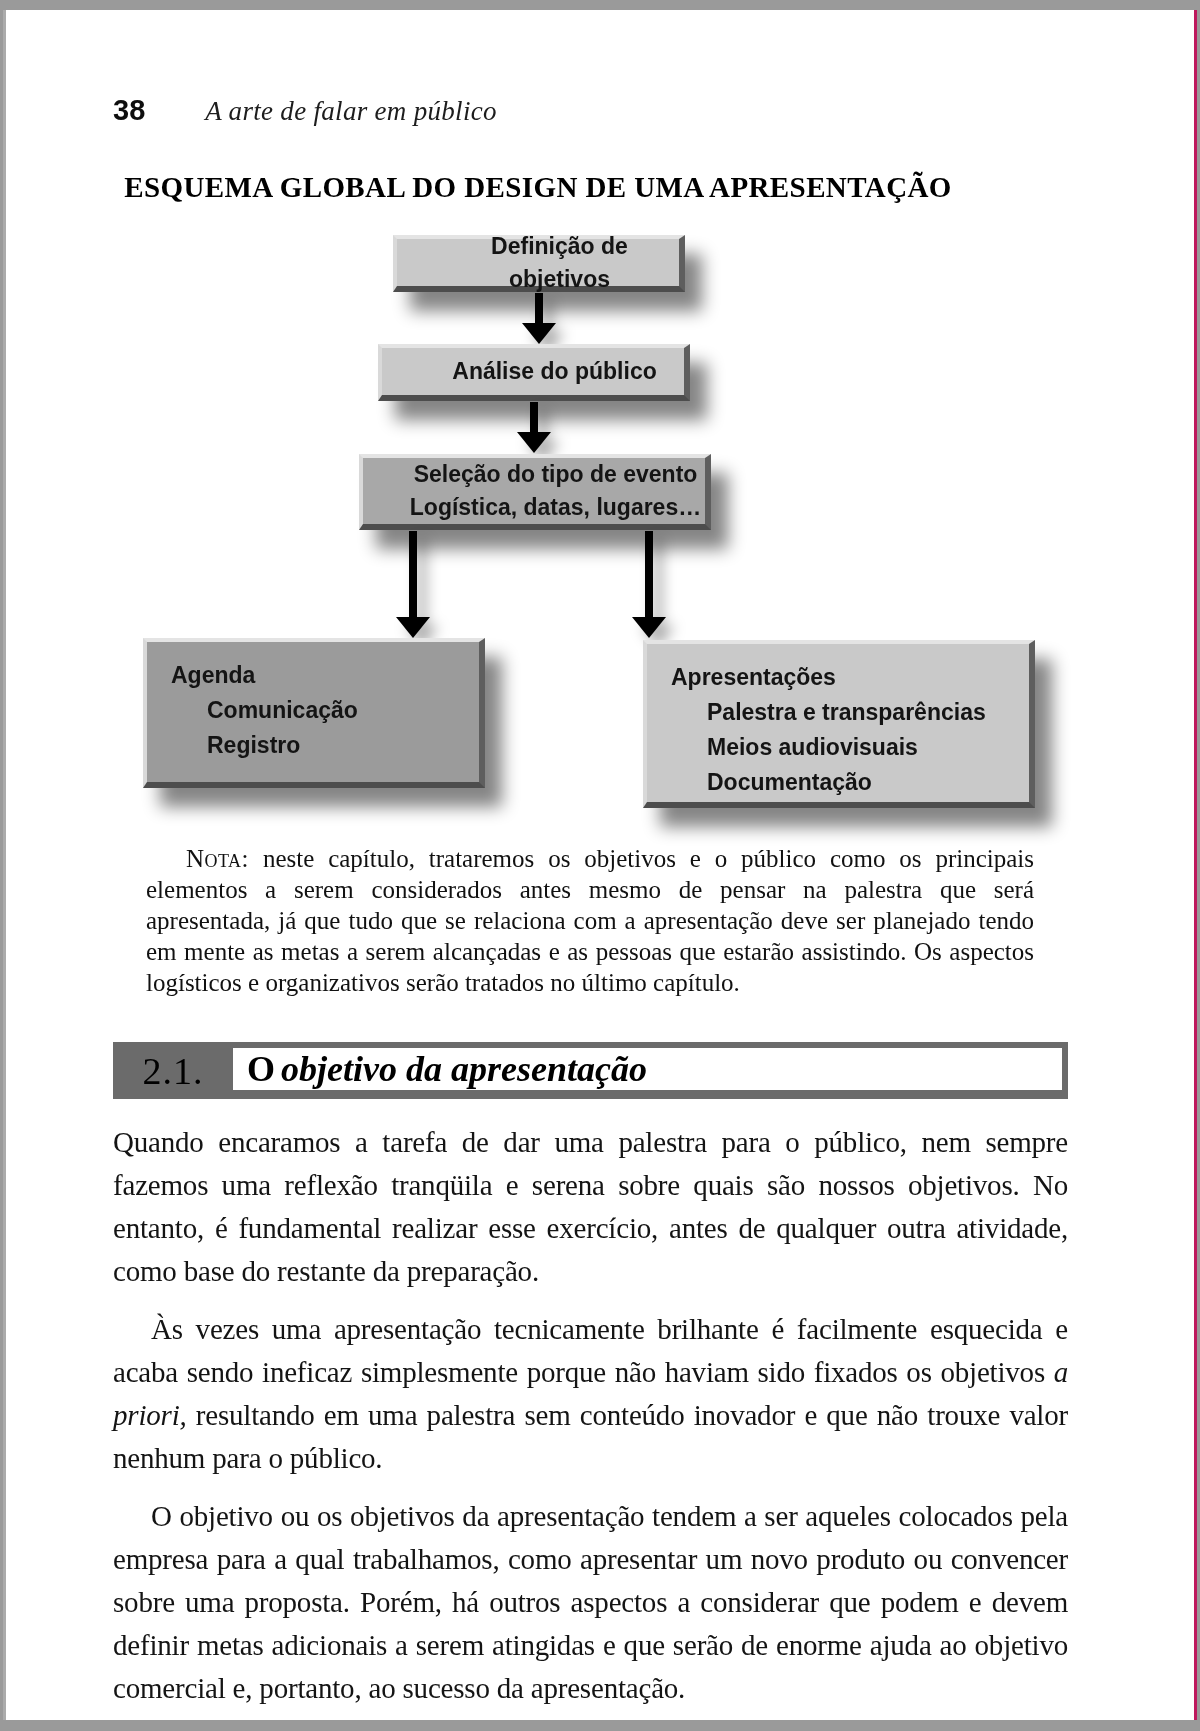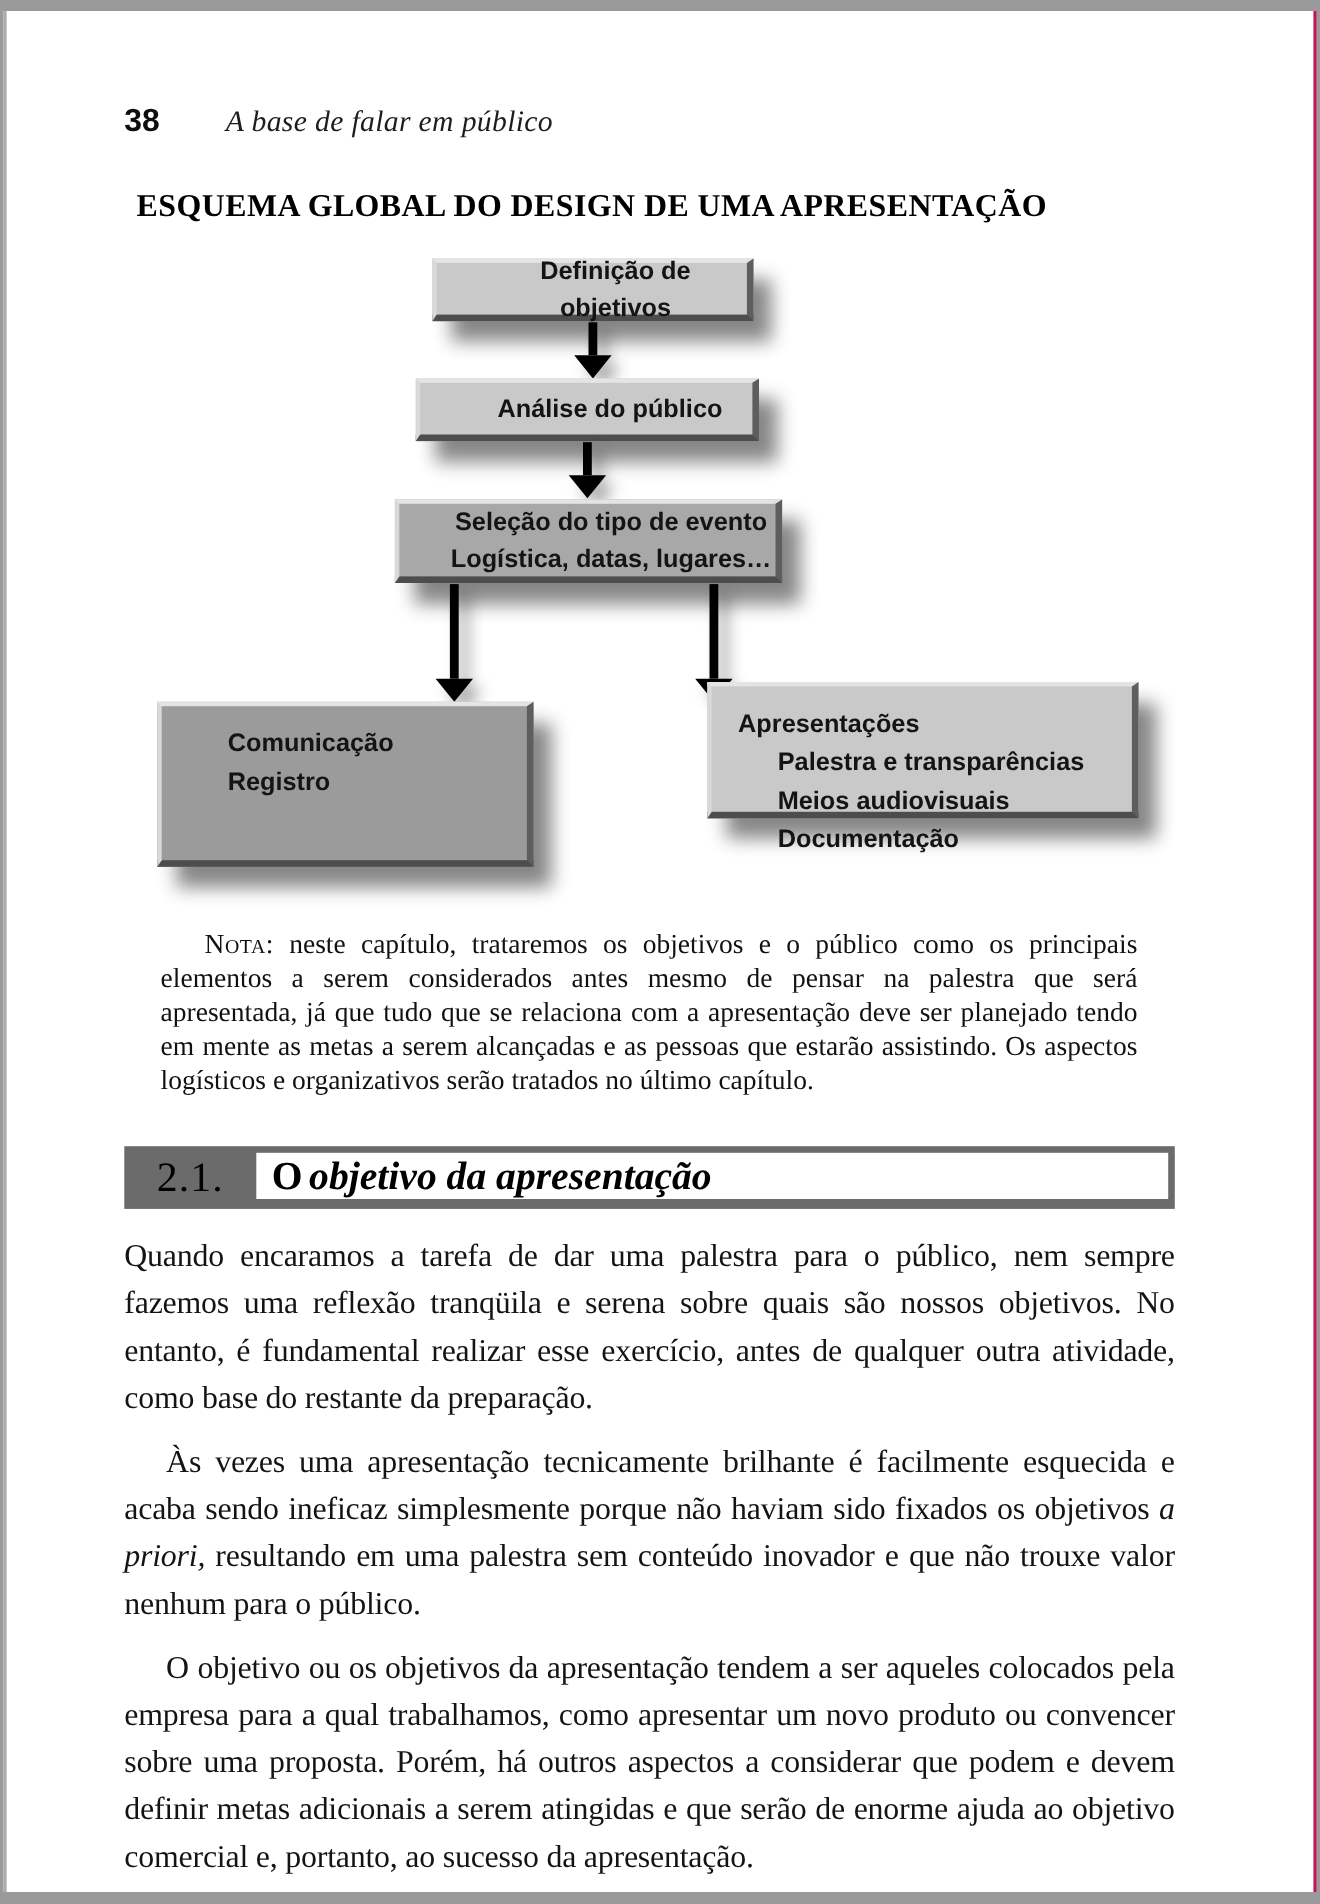--- a/index.html
+++ b/index.html
@@ -83,21 +83,21 @@
   .it { font-style:italic; }
 </style>
 </head>
 <body>
 
 <div class="page">
   <div class="content">
 
     <div class="running-head">
       <span class="page-num">38</span>
-      <span class="running-title">A base de falar em público</span>
+      <span class="running-title">A arte de falar em público</span>
     </div>
 
     <h1 class="diagram-title">ESQUEMA GLOBAL DO DESIGN DE UMA APRESENTAÇÃO</h1>
 
     <div class="diagram">
 
       <div class="fbox bevel fill-light centered" style="left:280px;top:5px;width:292px;height:57px">
         <div>Definição de objetivos</div>
       </div>
 
@@ -123,25 +123,26 @@
       <div class="arrow" style="left:283px;top:301px;height:107px">
         <div class="stem"></div>
           <div class="head"></div>
       </div>
       <div class="arrow" style="left:519px;top:301px;height:107px">
         <div class="stem"></div>
           <div class="head"></div>
       </div>
 
       <div class="fbox bevel fill-dark listbox" style="left:30px;top:408px;width:342px;height:150px">
+        <div>Agenda</div>
         <div class="sub">Comunicação</div>
         <div class="sub">Registro</div>
       </div>
 
-      <div class="fbox bevel fill-light listbox" style="left:530px;top:390px;width:392px;height:124px">
+      <div class="fbox bevel fill-light listbox" style="left:530px;top:410px;width:392px;height:168px">
         <div>Apresentações</div>
         <div class="sub">Palestra e transparências</div>
         <div class="sub">Meios audiovisuais</div>
         <div class="sub">Documentação</div>
       </div>
 
     </div>
 
     <p class="nota"><span class="smallcaps">Nota:</span><span> neste capítulo, trataremos os objetivos e o público como os principais elementos a serem considerados antes mesmo de pensar na palestra que será apresentada, já que tudo que se relaciona com a apresentação deve ser planejado tendo em mente as metas a serem alcançadas e as pessoas que estarão assistindo. Os aspectos logísticos e organizativos serão tratados no último capítulo.</span></p>
 

